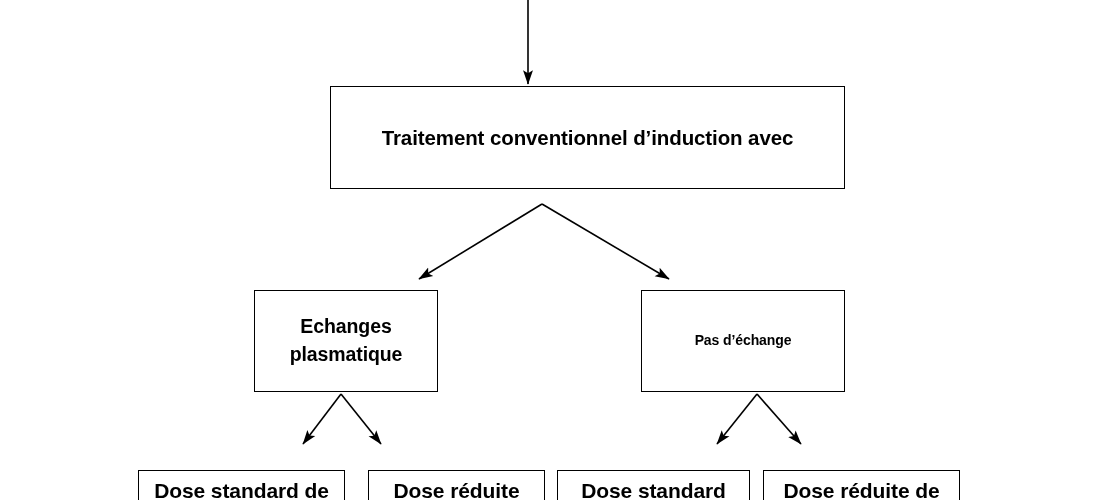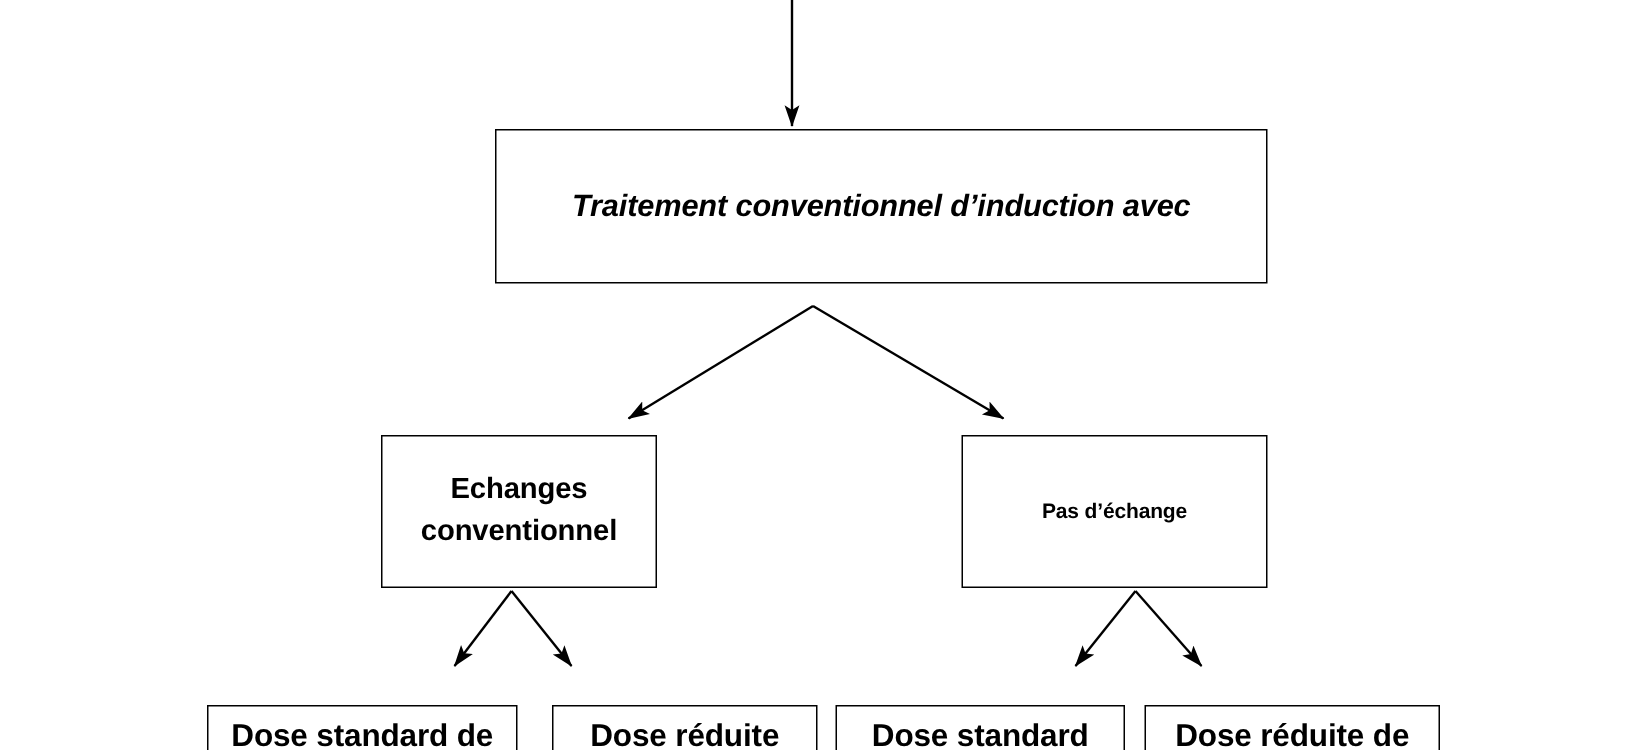--- a/index.html
+++ b/index.html
@@ -43,21 +43,20 @@
     white-space: nowrap;
   }
 
   
   #node-induction {
     left: 330px;
     top: 86px;
     width: 515px;
     height: 103px;
     font-size: 20.5px;
-    font-style: italic;
   }
 
   
   #node-plasma-exchange {
     left: 254px;
     top: 290px;
     width: 184px;
     height: 102px;
     font-size: 19.5px;
   }
@@ -105,21 +104,21 @@
     <line x1="757" y1="394" x2="717" y2="444" stroke="#000000" stroke-width="1.6" marker-end="url(#arrowhead)"></line>
     <line x1="757" y1="394" x2="801" y2="444" stroke="#000000" stroke-width="1.6" marker-end="url(#arrowhead)"></line>
   </svg>
 
   <div class="node" id="node-induction">
     <span class="line">Traitement conventionnel d’induction avec</span>
   </div>
 
   <div class="node" id="node-plasma-exchange">
     <span class="line">Echanges</span>
-    <span class="line">conventionnel</span>
+    <span class="line">plasmatique</span>
   </div>
 
   <div class="node" id="node-no-plasma-exchange">
     <span class="line">Pas d’échange</span>
   </div>
 
   <div class="node dose-node" id="node-dose-1">
     <span class="line">Dose standard de</span>
   </div>
 

